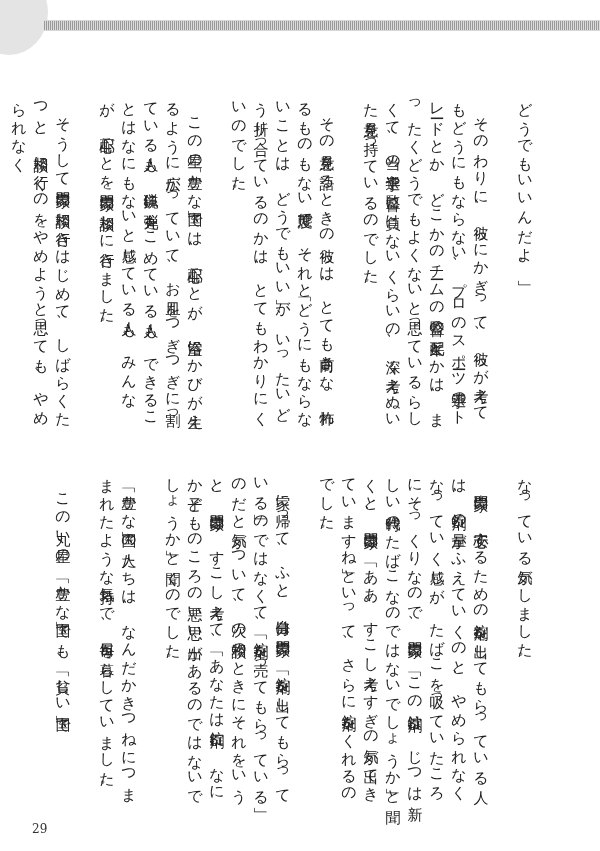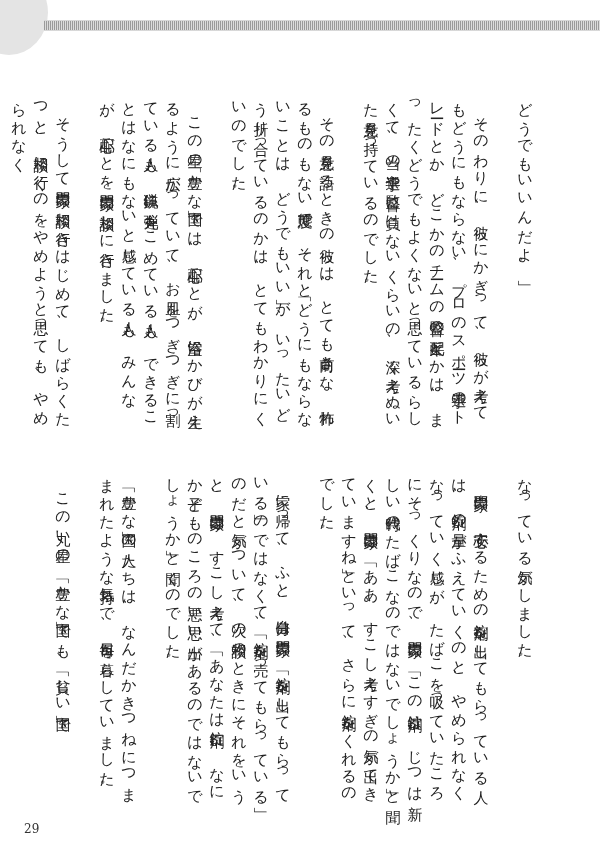--- a/index.html
+++ b/index.html
@@ -10,21 +10,21 @@
   .header-rule { position:absolute; left:44px; right:0; top:20px; height:9px;
          background: repeating-linear-gradient(90deg, #9a9a9a 0 1px, #dcdcdc 1px 2px);
          border-top:1px solid #d8d8d8; border-bottom:1px solid #d8d8d8; }
   .block { position:absolute; writing-mode: vertical-rl; font-size:15px; line-height:22px;
            letter-spacing:1px; }
   .block p { margin:0; }
   .block p.indent { text-indent:1em; }
   .block p.gap { margin-left:22px; }
   #top-block { right:64px; top:92px; height:340px; }
   #bottom-block { right:64px; top:468px; height:340px; }
-  .page-number { position:absolute; left:24px; top:822px; font-size:12px; color:#333; }
+  .page-number { position:absolute; left:32px; top:822px; font-size:12px; color:#333; }
 </style>
 </head>
 <body>
 
 <div class="corner-circle"></div>
 <div class="header-rule"></div>
 
 <div id="top-block" class="block">
   <p class="gap">どうでもいいんだよ。」</p>
   <p class="indent gap">そのわりに、彼らにかぎって、彼らが考えてもどうにもならない、プロのスポーツ選手のトレードとか、どこかのチームの監督の采配とかは、まったくどうでもよくないと思っているらしくて、当の選手や監督に負けないくらいの、深く考えぬいた意見を持っているのでした。</p>

